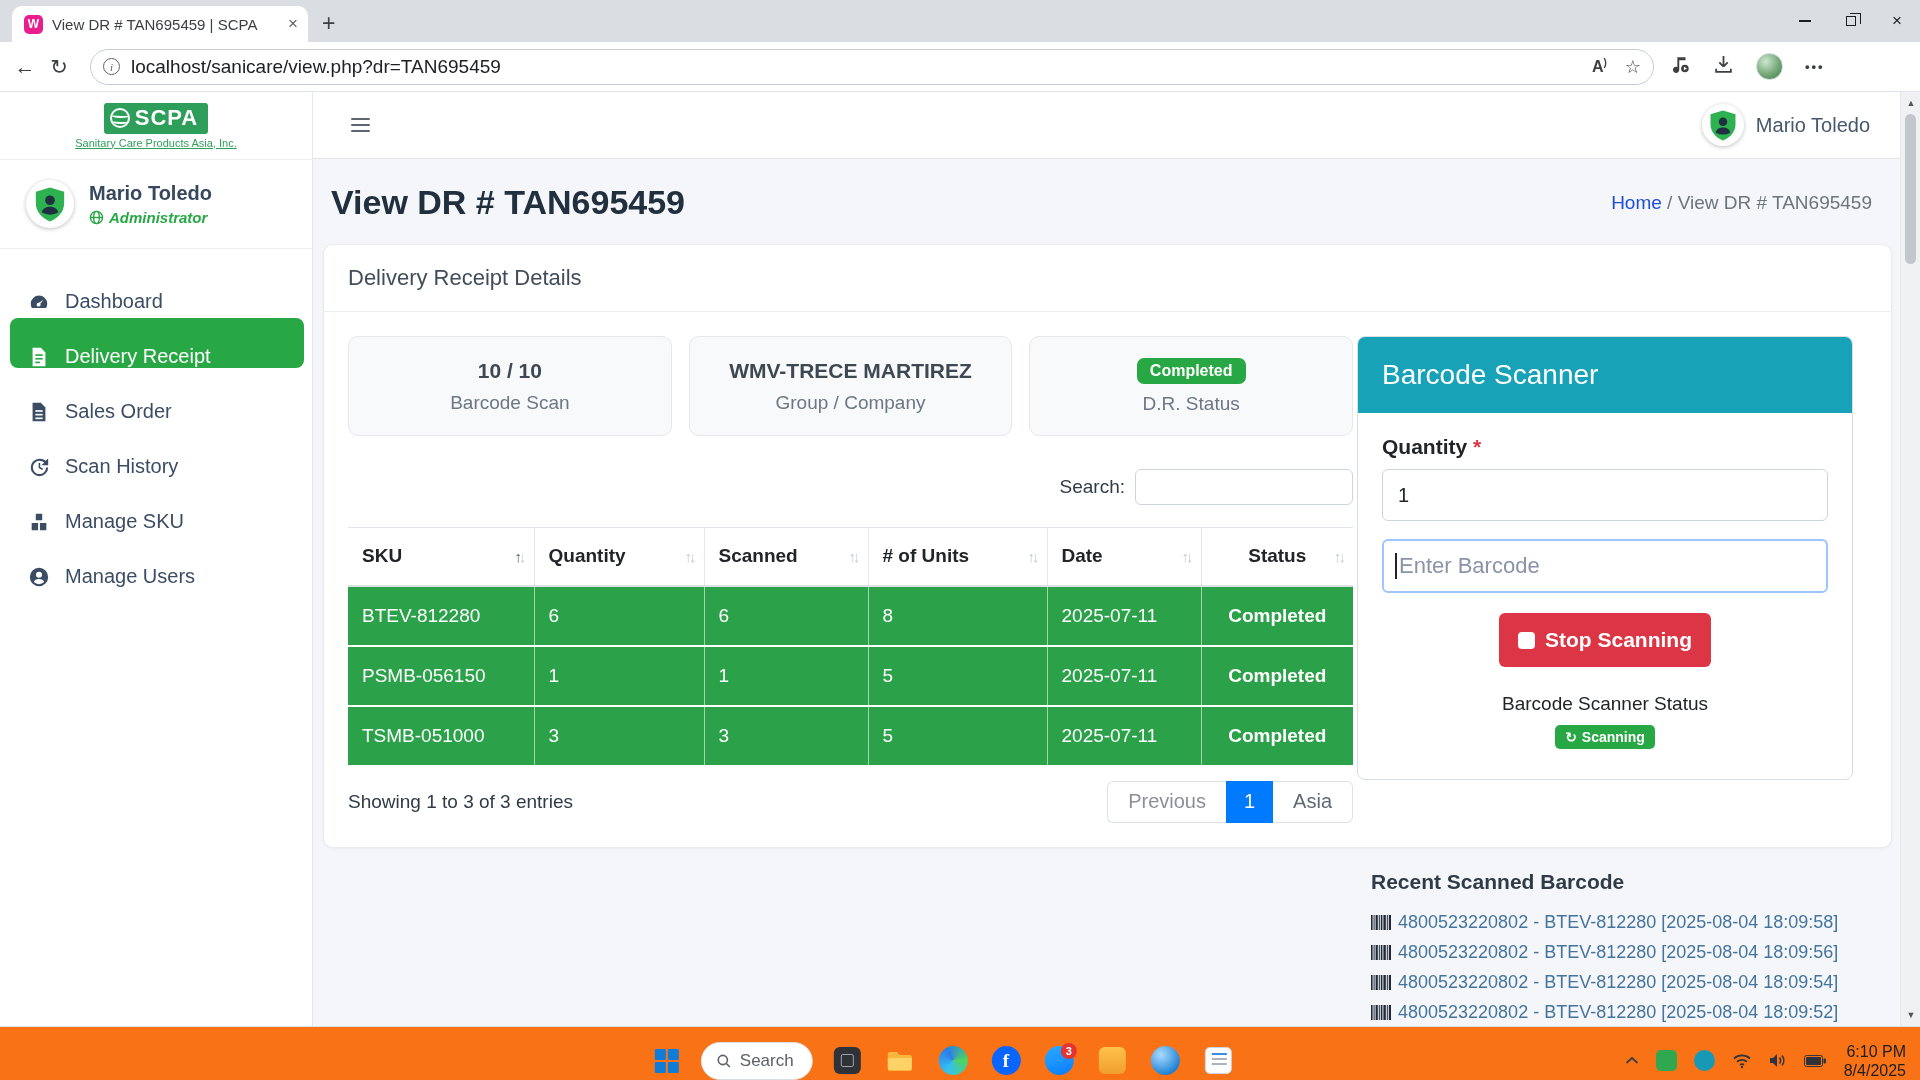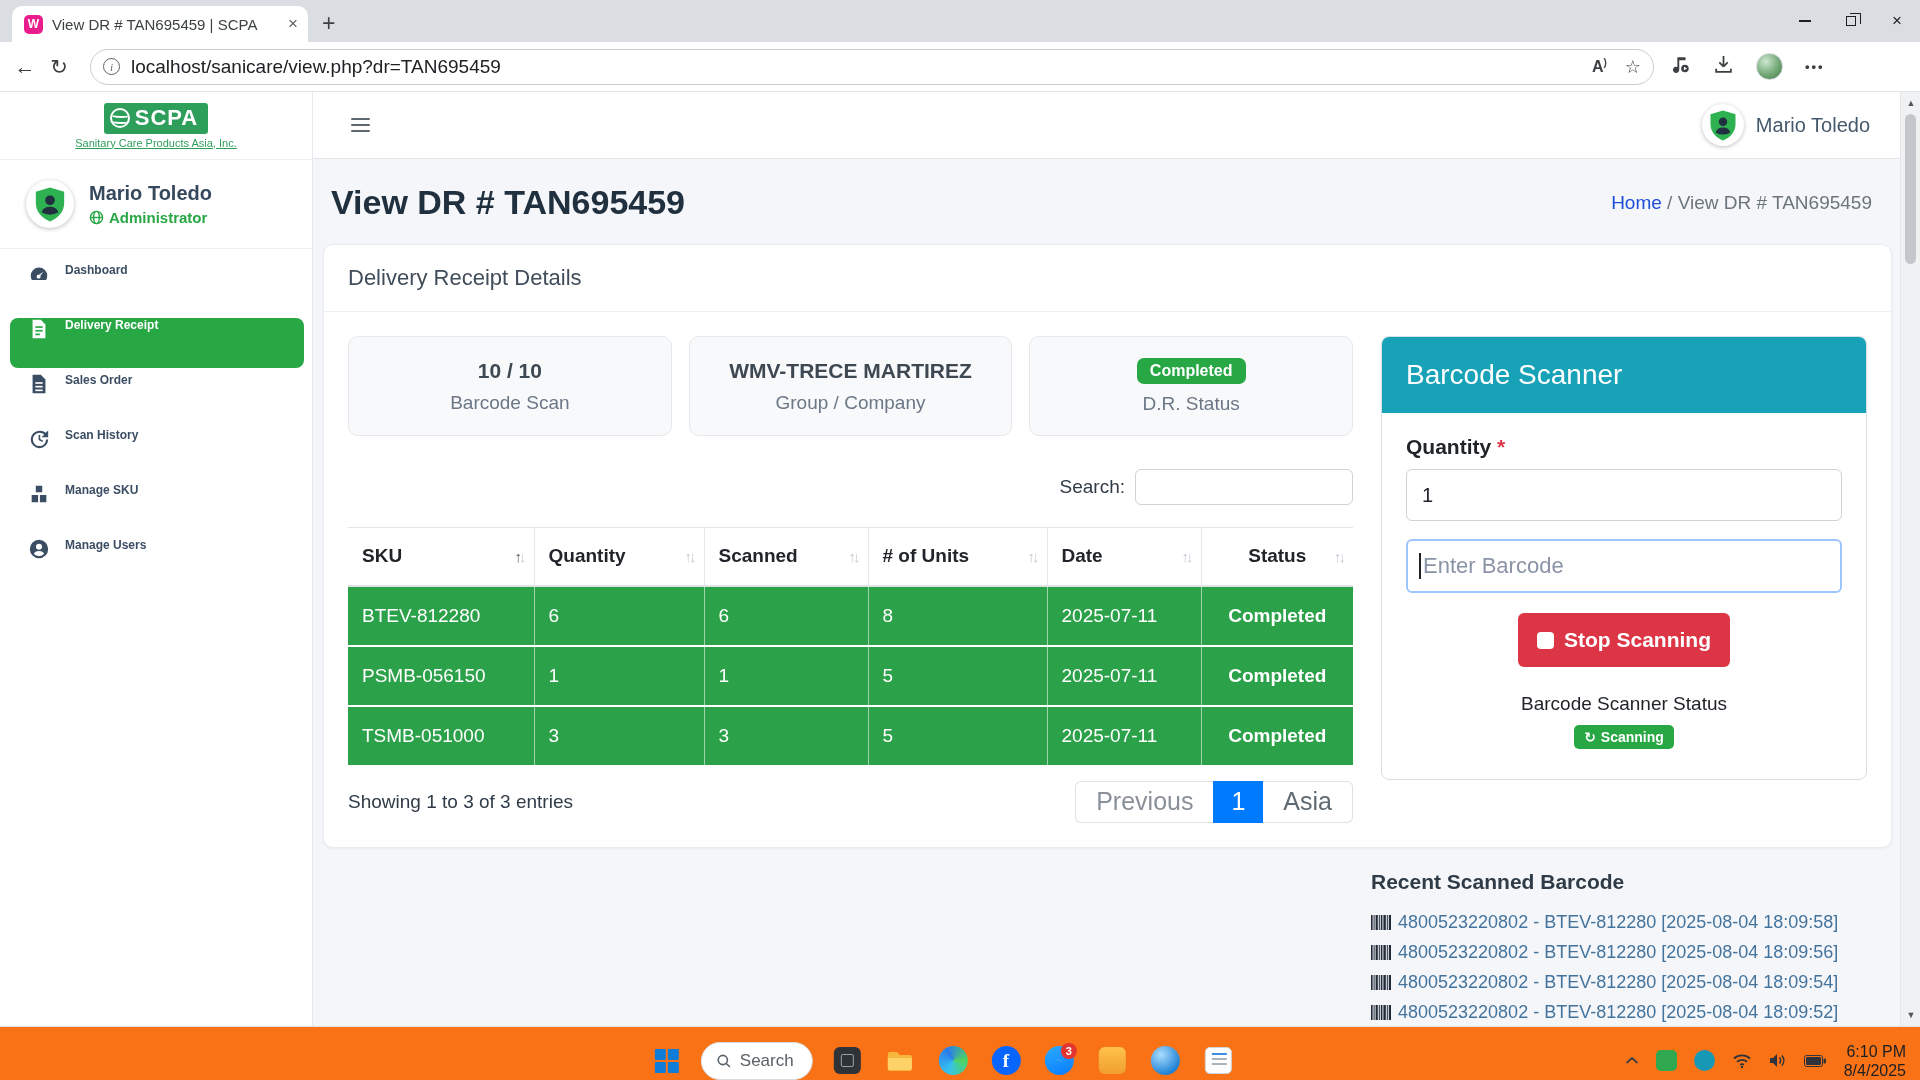--- a/index.html
+++ b/index.html
@@ -48,44 +48,44 @@
   .logo-mark { width:20px; height:20px; border:2px solid #fff; border-radius:50%; position:relative; overflow:hidden; }
   .logo-mark::before, .logo-mark::after { content:""; position:absolute; left:-2px; width:22px; height:5px;
         border-radius:50%; border-bottom:2px solid #fff; }
   .logo-mark::before { top:1px; } .logo-mark::after { top:7px; }
   .logo-text { font-size:22px; font-weight:bold; letter-spacing:1px; }
   .logo-sub { font-size:11px; color:#2e9e5b; margin-top:3px;text-decoration:underline; }
   .profile { display:flex; align-items:center; gap:15px; padding:20px 0 20px 26px; border-bottom:1px solid #edf0f2; }
   .shieldwrap { width:48px; height:48px; background:#fff; border-radius:50%; box-shadow:0 1px 4px rgba(0,0,0,.25);
         display:flex; align-items:center; justify-content:center; }
   .profile-name { font-size:20px; font-weight:bold; color:#36485c; }
-  .profile-role { display:flex; align-items:center; gap:5px; margin-top:4px; font-size:15px; font-weight:bold; color:#28a745; }
+  .profile-role { display:flex; align-items:center; gap:5px; margin-top:4px; font-size:15px; font-weight:bold; color:#28a745;font-style:italic; }
   .nav { padding:14px 0; }
-  .nav-item { display:flex; align-items:flex-start; gap:15px; height:50px; margin:0 8px 5px 10px; padding-left:18px;
-        border-radius:8px; color:#3b4d63; font-size:12px; font-weight:700; }
+  .nav-item { display:flex; align-items:flex-end; gap:15px; height:50px; margin:0 8px 5px 10px; padding-left:18px;
+        border-radius:8px; color:#3b4d63; font-size:20px; font-weight:400; }
   .nav-item svg { flex:0 0 22px; }
   .nav-item.active { background:#28a745; color:#fff; --icon-bg:#28a745; }
 
   
   .main { flex:1; display:flex; flex-direction:column; overflow:hidden; }
   .apptopbar { height:67px; background:#fff; border-bottom:1px solid #e2e6ea; display:flex; align-items:center;
         padding:0 30px 0 38px; flex:0 0 67px; }
   .hamburger span { display:block; width:19px; height:2.4px; background:#5c6770; margin:3.6px 0; border-radius:1px; }
   .topuser { margin-left:auto; display:flex; align-items:center; gap:12px; }
   .topuser-name { font-size:20px; color:#45586c; }
   .pagehead { display:flex; align-items:center; justify-content:space-between; padding:24px 28px 22px 18px; }
   .pagehead h1 { font-size:34px; font-weight:bold; color:#21303f; }
   .breadcrumb { font-size:19px; color:#6c757d; }
   .breadcrumb .home { color:#1d4ed8; }
 
   
   .maincard { background:#fff; border:1px solid #e9ecef; border-radius:10px; margin:0 8px 0 10px;
         box-shadow:0 1px 3px rgba(0,0,0,.05); }
   .card-h { font-size:22px; color:#414d5a; padding:20px 24px; border-bottom:1px solid #eceff2; }
-  .card-b { display:flex; gap:28px; padding:24px; }
+  .card-b { display:flex; gap:4px; padding:24px; }
   .leftcol { width:1005px; }
   .stats { display:flex; gap:17px; }
   .stat { width:324px; height:100px; background:#f8f9fa; border:1px solid #e4e8ec; border-radius:10px;
         display:flex; flex-direction:column; align-items:center; justify-content:center; gap:9px; }
   .stat-value { font-size:21px; font-weight:bold; color:#3d4852; }
   .stat-label { font-size:19px; color:#6b7787; }
   .badge-green { background:#28a745; color:#fff; font-size:16px; font-weight:bold; padding:4px 13px; border-radius:7px; }
 
   .searchrow { display:flex; align-items:center; justify-content:flex-end; gap:10px; margin-top:33px; }
   .searchrow label { font-size:19px; color:#2f3b47; }
@@ -98,21 +98,21 @@
   table.dt th.c-status, table.dt td.c-status { text-align:center; padding-left:0; }
   .sort { position:absolute; right:10px; top:50%; transform:translateY(-50%); font-size:15px; color:#c6ccd3; letter-spacing:-3px; }
   .sort b { font-weight:normal; color:#5c6670; }
   table.dt td { height:60px; background:#2ba149; color:#fff; font-size:19px; padding-left:14px; border-bottom:2px solid #fff; }
   table.dt td + td { border-left:1px solid rgba(255,255,255,.55); }
   table.dt td.c-status { font-weight:bold; }
 
   .tfoot { display:flex; align-items:center; justify-content:space-between; margin-top:14px; }
   .showing { font-size:19px; color:#2f3b47; }
   .pager { display:flex; }
-  .pg { height:42px; display:flex; align-items:center; border:1px solid #dee2e6; background:#fff; font-size:25px; padding:0 20px; }
+  .pg { height:42px; display:flex; align-items:center; border:1px solid #dee2e6; background:#fff; font-size:20px; padding:0 20px; }
   .pg.prev { border-radius:6px 0 0 6px; color:#8a9099; border-right:none; }
   .pg.num { background:#007bff; border-color:#007bff; color:#fff; padding:0 17px; }
   .pg.next { border-radius:0 6px 6px 0; color:#5f6a72; border-left:none; }
 
   
   .rightcol { width:496px; }
   .scanner { border:1px solid #d9dee3; border-radius:8px; background:#fff; overflow:hidden; }
   .scan-h { background:#17a2b8; color:#fff; font-size:28px; padding:22px 24px; }
   .scan-b { padding:22px 24px 30px; }
   .qty-label { font-size:21px; font-weight:bold; color:#212529; }

